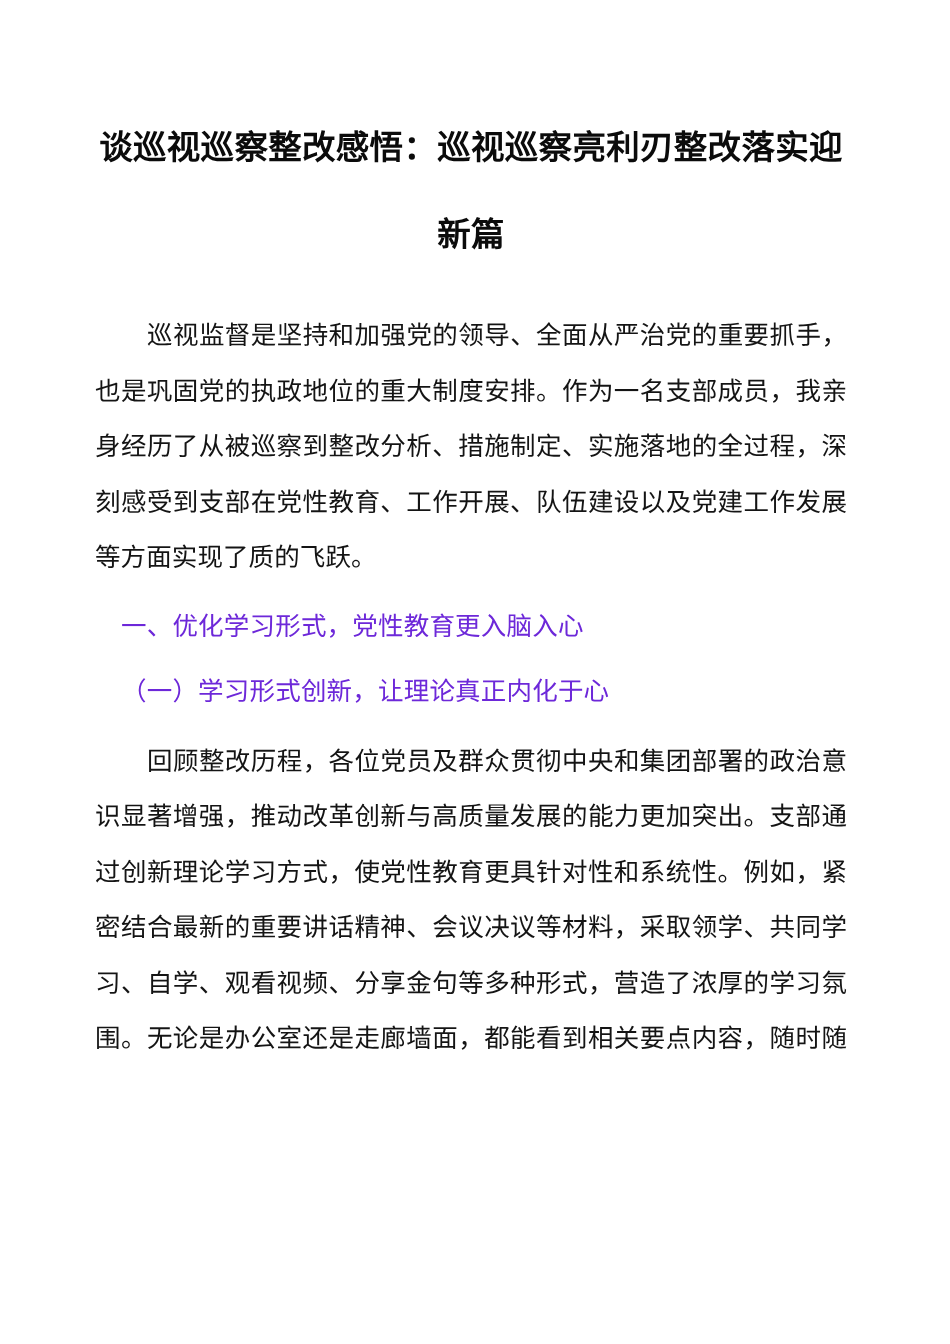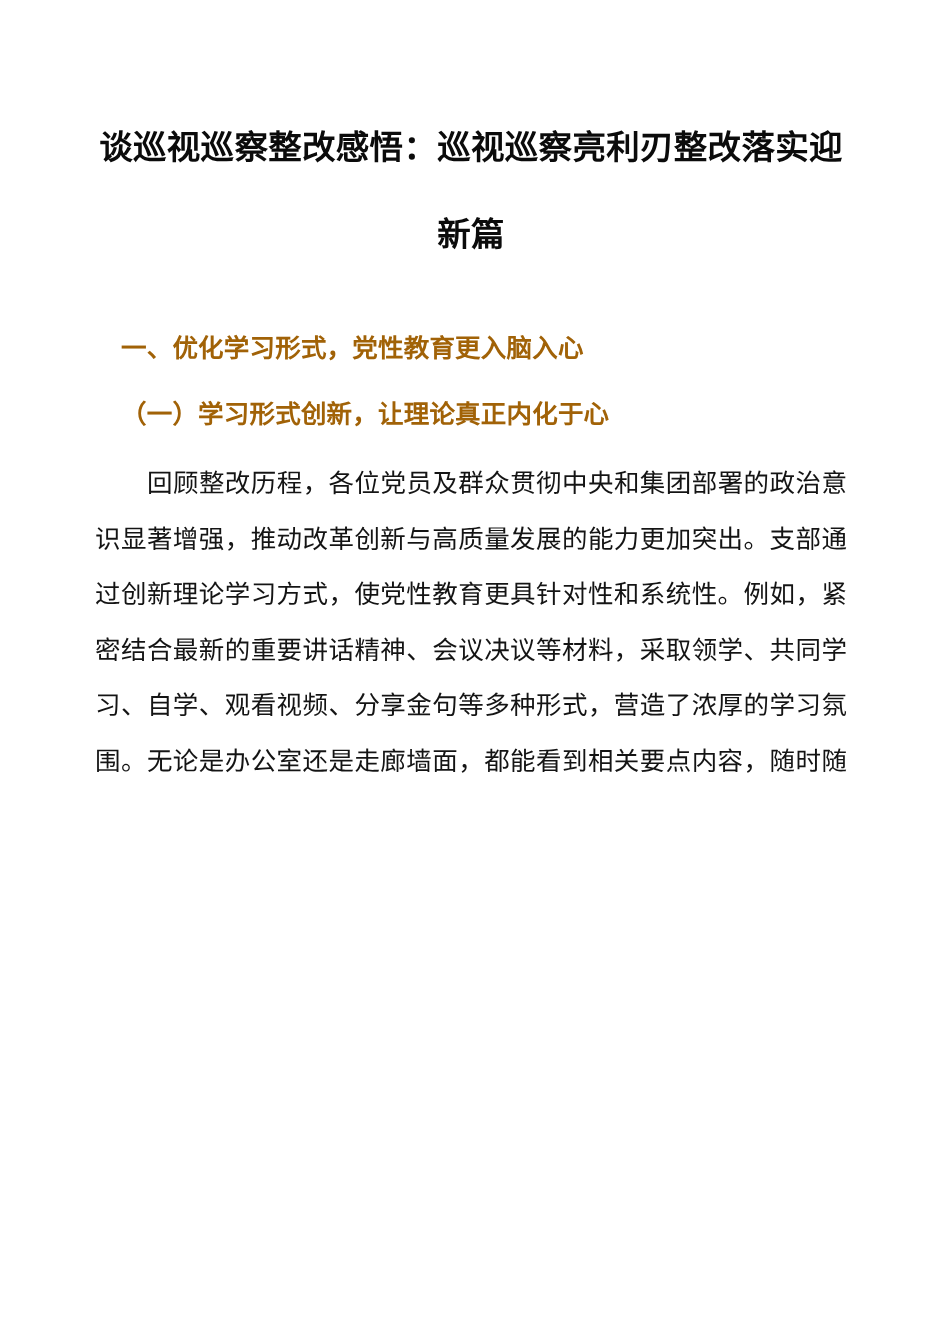--- a/index.html
+++ b/index.html
@@ -60,25 +60,25 @@
     word-break: break-all;
     letter-spacing: 0.1px;
   }
 
   .para.indent2 {
     text-indent: 52px;
   }
 
   .heading {
     font-family: "DejaVu Serif", "Liberation Serif", serif;
-    font-weight: bold;
+    font-weight: normal;
     font-size: 25.5px;
     line-height: 55.5px;
     margin: 0;
-    color: #a16207;
+    color: #6d28d9;
     text-indent: 26px;
     white-space: nowrap;
     letter-spacing: 0.2px;
   }
 
   .spacer-a { height: 30px; }
   .spacer-b { height: 13px; }
   .spacer-c { height: 10px; }
   .spacer-d { height: 14px; }
 
@@ -91,20 +91,21 @@
 </head>
 <body>
 
 <div class="page">
   <div class="page-body">
 
     <h1 class="doc-title">谈巡视巡察整改感悟：巡视巡察亮利刃整改落实迎新篇</h1>
 
     <div class="spacer-a"></div>
 
+    <p class="para indent2">巡视监督是坚持和加强党的领导、全面从严治党的重要抓手，也是巩固党的执政地位的重大制度安排。作为一名支部成员，我亲身经历了从被巡察到整改分析、措施制定、实施落地的全过程，深刻感受到支部在党性教育、工作开展、队伍建设以及党建工作发展等方面实现了质的飞跃。</p>
 
     <div class="spacer-b"></div>
 
     <h2 class="heading">一、优化学习形式，党性教育更入脑入心</h2>
 
     <div class="spacer-c"></div>
 
     <h3 class="heading">（一）学习形式创新，让理论真正内化于心</h3>
 
     <div class="spacer-d"></div>

